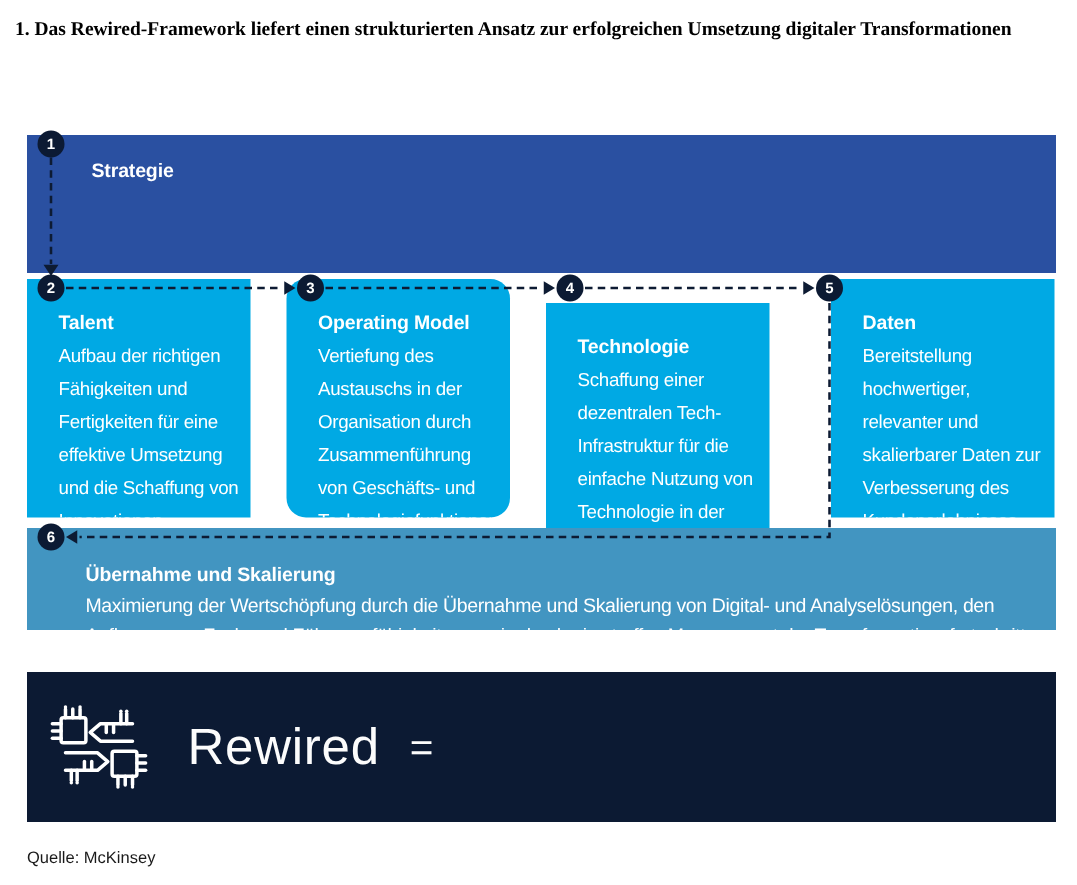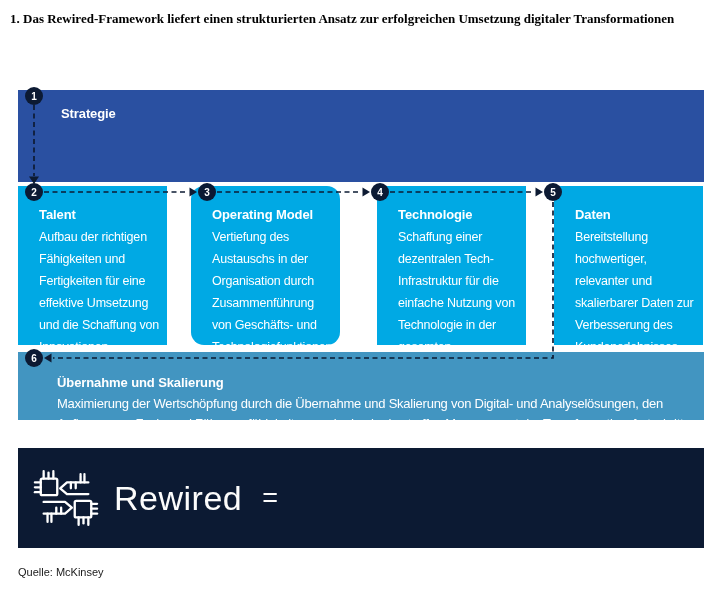--- a/index.html
+++ b/index.html
@@ -7,33 +7,33 @@
           font-family:"Liberation Sans",sans-serif;}
   .title{position:absolute;left:10px;top:6px;width:706px;
          font-family:"Liberation Serif",serif;font-weight:bold;font-size:13px;
          line-height:26px;color:#000;}
   .diagram{position:absolute;left:18px;top:90px;width:686px;height:458px;}
   .box{position:absolute;box-sizing:border-box;color:#fff;z-index:1;overflow:hidden;}
   .box-strategy{left:0;top:0;width:686px;height:92px;background:#2a50a1;padding:14px 14px 0 43px;}
   .box-col{top:96px;width:149px;height:159px;background:#00a9e4;padding:19px 8px 0 21px;}
   .box-talent{left:0;}
   .box-opmodel{left:173px;border-radius:13px;}
-  .box-tech{left:359px;}
+  .box-tech{left:346px;margin-top:16px;}
   .box-data{left:519px;margin-left:17px;}
   .box-scale{left:0;top:262px;width:686px;height:68px;background:#4295c1;padding:21px 8px 0 39px;}
   .bh{font-weight:bold;font-size:13px;line-height:19px;letter-spacing:-0.1px;margin-bottom:2px;}
   .bb{font-size:13px;line-height:20px;letter-spacing:-0.25px;}
   .box-col .bb{font-size:12.5px;line-height:22px;letter-spacing:-0.2px;}
   .num{position:absolute;width:18px;height:18px;border-radius:50%;background:#0c1a33;color:#fff;
        font-size:10px;font-weight:bold;display:flex;align-items:center;justify-content:center;
        z-index:3;}
   .connectors{position:absolute;left:0;top:0;z-index:2;pointer-events:none;}
   .blackbox{left:0;top:358px;width:686px;height:100px;background:#0c1a33;display:flex;
             align-items:center;padding:0 6px 0 14px;}
-  .brand{font-size:34px;font-weight:400;letter-spacing:0.5px;color:#fcfcfc;margin-left:14px;
+  .brand{font-size:34px;font-weight:400;letter-spacing:0.5px;color:#fcfcfc;margin-left:25px;
          white-space:nowrap;}
   .eq{font-size:27px;font-weight:400;color:#fcfcfc;margin:0 20px 0 20px;}
   .deftext{width:412px;font-size:13px;line-height:22px;letter-spacing:-0.25px;color:#fff;}
   .source{position:absolute;left:18px;top:566px;font-size:11px;color:#1a1a1a;}
   .iconwrap{flex:0 0 auto;display:flex;align-items:center;}
 </style>
 </head>
 <body>
 
 <div class="canvas">

